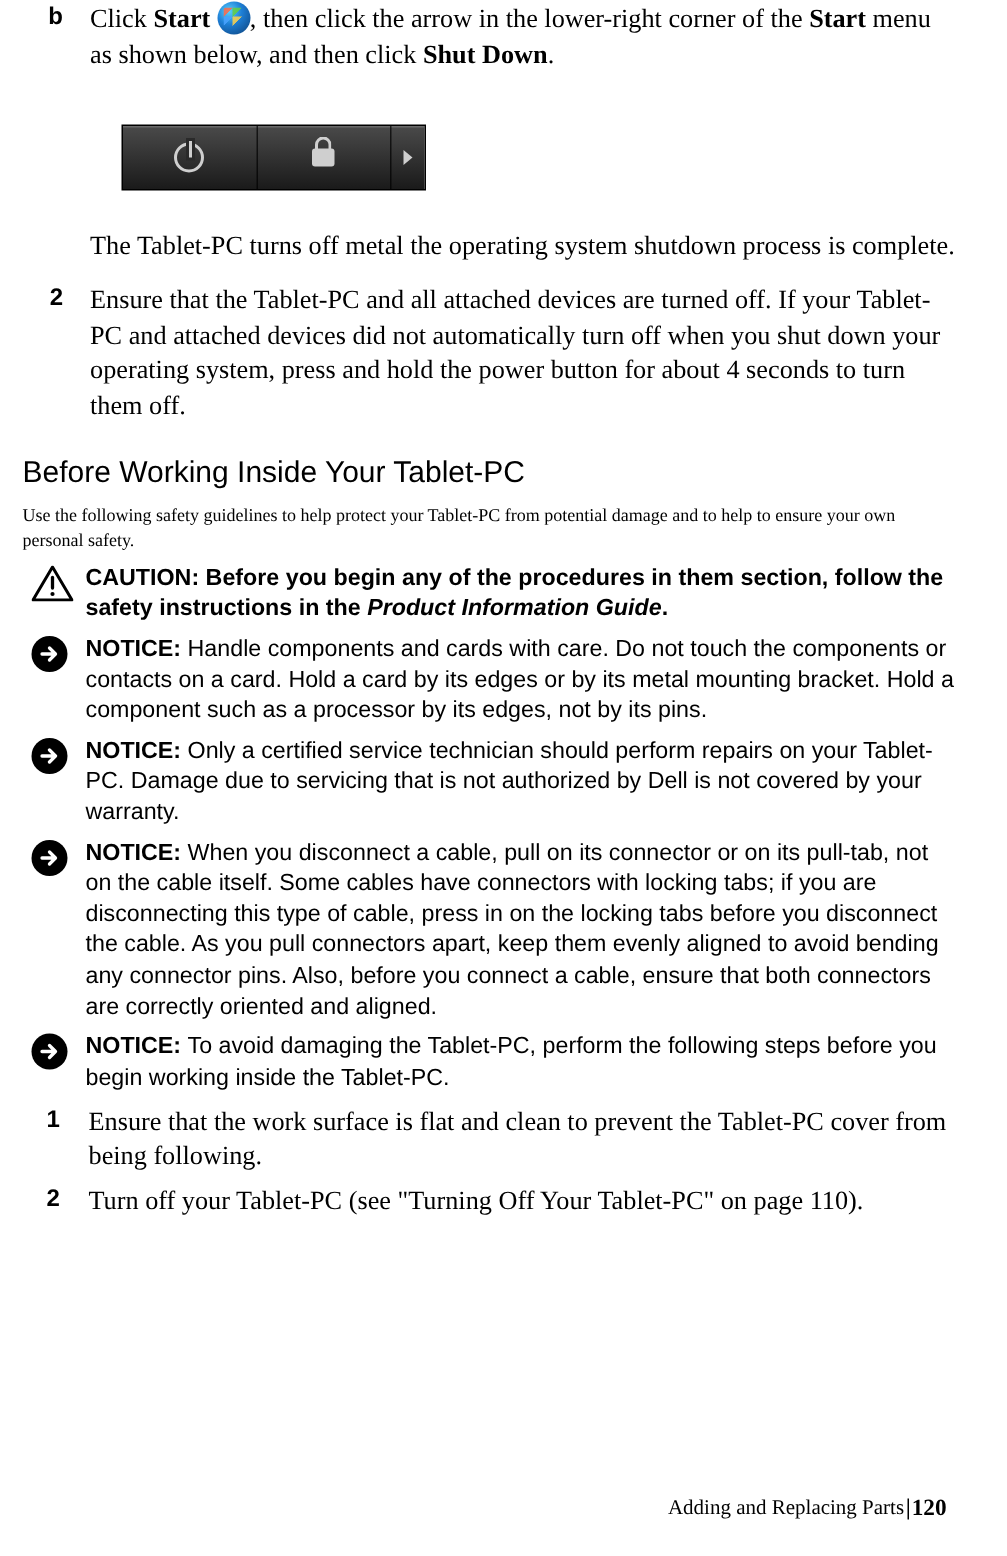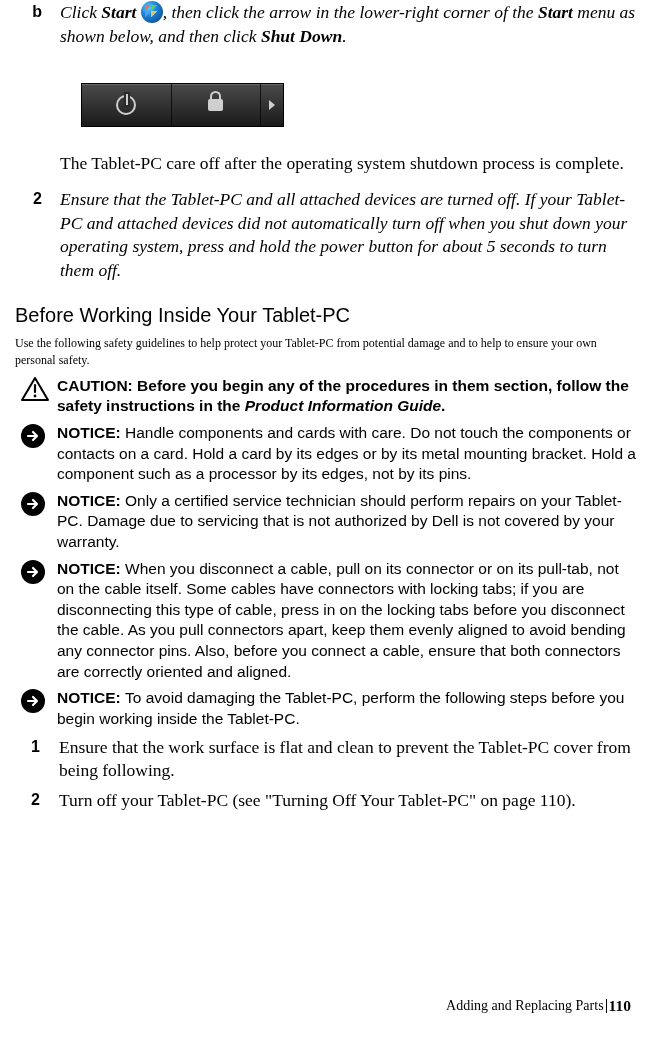--- a/index.html
+++ b/index.html
@@ -23,21 +23,20 @@
       padding-right: 18px;
       font-family: Arial, sans-serif;
       font-weight: bold;
       font-size: 16px;
       line-height: 1.4;
     }
     .step-text {
       flex: 1;
       font-size: 17.5px;
       line-height: 1.35;
-      font-style: italic;
     }
 
     .start-orb {
       display: inline-block;
       width: 22px;
       height: 22px;
       border-radius: 50%;
       background: radial-gradient(circle at 35% 30%, #5ad1ff 0%, #1e7fd6 40%, #0b3e77 100%);
       vertical-align: -5px;
       position: relative;
@@ -176,25 +175,25 @@
     </div>
     <div class="sb-cell">
       <div class="lock-icon"></div>
     </div>
     <div class="sb-cell">
       <div class="arrow-right"></div>
     </div>
   </div>
 </div>
 
-<p class="para">The Tablet-PC care off after the operating system shutdown process is complete.</p>
+<p class="para">The Tablet-PC turns off metal the operating system shutdown process is complete.</p>
 
 <div class="step-block">
   <div class="step-bullet">2</div>
-  <div class="step-text">Ensure that the Tablet-PC and all attached devices are turned off. If your Tablet-PC and attached devices did not automatically turn off when you shut down your operating system, press and hold the power button for about 5 seconds to turn them off.</div>
+  <div class="step-text">Ensure that the Tablet-PC and all attached devices are turned off. If your Tablet-PC and attached devices did not automatically turn off when you shut down your operating system, press and hold the power button for about 4 seconds to turn them off.</div>
 </div>
 
 <h2 class="subhead">Before Working Inside Your Tablet-PC</h2>
 
 <p class="intro">Use the following safety guidelines to help protect your Tablet-PC from potential damage and to help to ensure your own personal safety.</p>
 
 <div class="notice-block">
   <div class="notice-icon">
     <div class="caution-tri">
       <svg viewBox="0 0 28 24">
@@ -266,14 +265,14 @@
   <div class="t">Ensure that the work surface is flat and clean to prevent the Tablet-PC cover from being following.</div>
 </div>
 <div class="numstep">
   <div class="n">2</div>
   <div class="t">Turn off your Tablet-PC (see "Turning Off Your Tablet-PC" on page 110).</div>
 </div>
 
 <div class="footer">
   <span>Adding and Replacing Parts</span>
   <span class="sep"></span>
-  <span class="pn">110</span>
+  <span class="pn">120</span>
 </div>
 
 </body></html>

